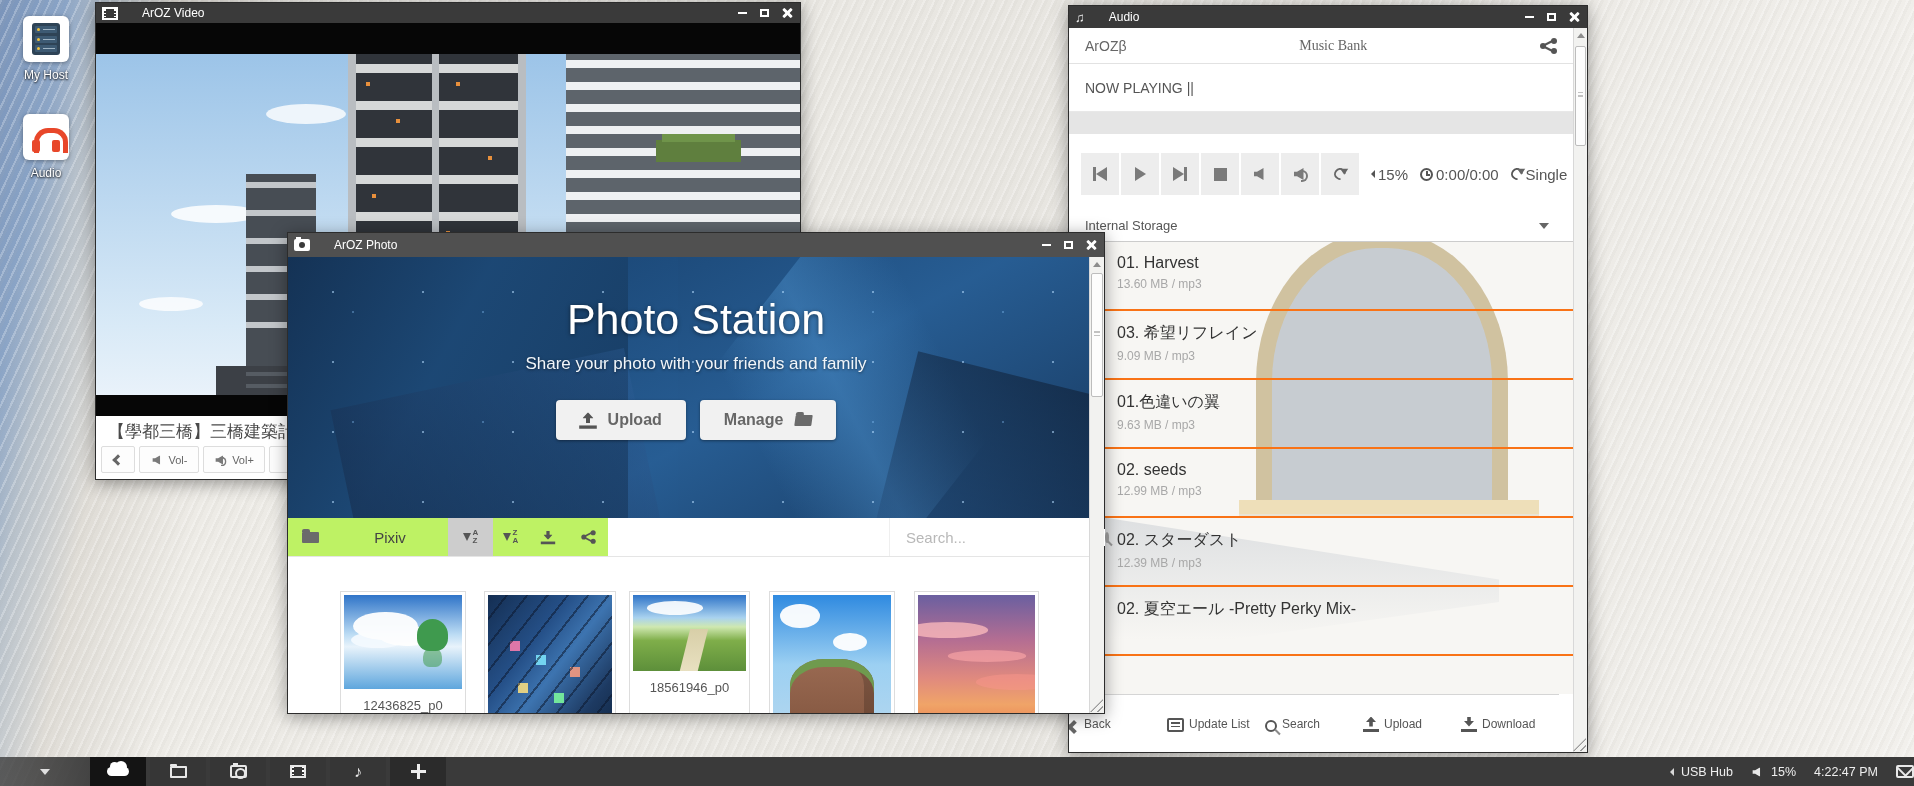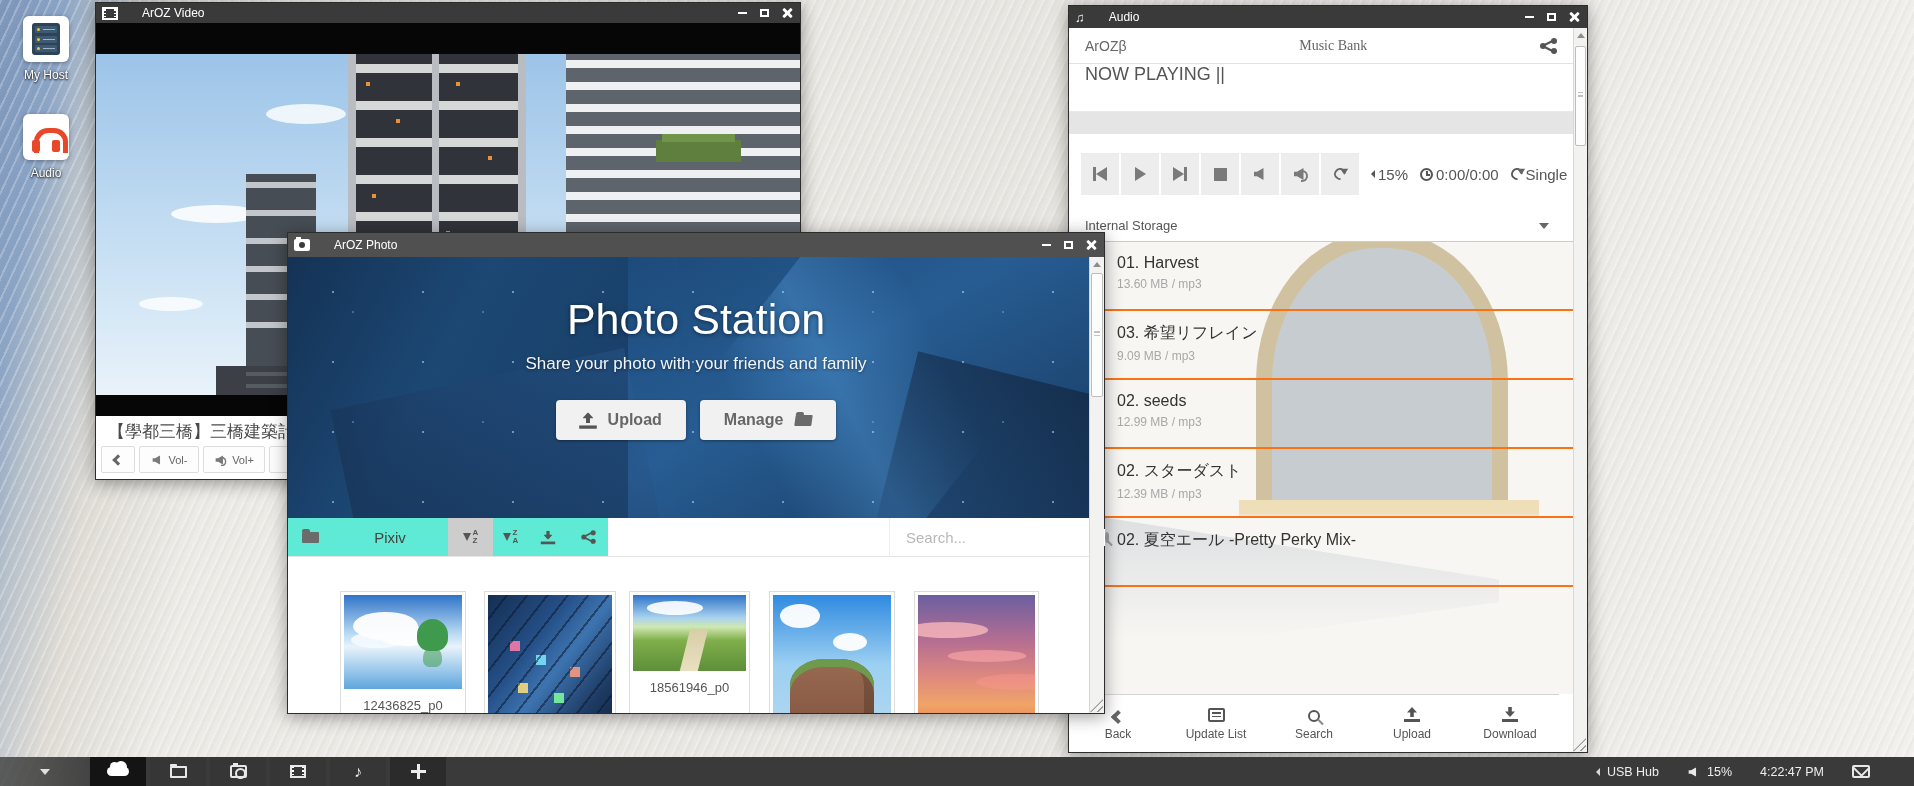--- a/index.html
+++ b/index.html
@@ -104,21 +104,21 @@
   .vbtn { height:27px; border:1px solid #ddd; background:#fdfdfd; color:#666; font-size:11px;
     display:flex; align-items:center; justify-content:center; gap:5px; border-radius:2px; padding:0 10px; }
 
   
   #win-audio { left:1068px; top:5px; width:520px; height:748px; z-index:20; }
   #win-audio .tbar { height:22px; background:#3a3a3a; }
   #au-body { position:absolute; left:0; top:22px; bottom:0; right:14px; background:#fff; overflow:hidden; }
   #au-sbar { top:22px; bottom:0; right:0; width:14px; }
   #au-head { height:36px; display:flex; align-items:center; padding:0 16px; border-bottom:1px solid #e2e2e2; color:#666; font-size:14px; }
   #au-head .c { flex:1; text-align:center;font-family:Liberation Serif, serif; }
-  #au-now { height:48px; display:flex; align-items:flex-start; padding:0 16px; border-bottom:1px solid #e8e8e8; color:#555; font-size:18px; }
+  #au-now { height:48px; display:flex; align-items:center; padding:0 16px; border-bottom:1px solid #e8e8e8; color:#555; font-size:14px; }
   #au-prog { height:22px; background:#e5e5e5; }
   #au-ctrls { margin:18px 12px 0 12px; height:44px; display:flex; align-items:center; }
   #au-ctrls .cells { display:flex; gap:2px; }
   .acell { width:38px; height:42px; background:#ededed; display:flex; align-items:center; justify-content:center; }
   #au-ctrls .cinfo { display:flex; align-items:center; gap:12px; margin-left:12px; color:#555; font-size:15px; }
   #au-ctrls .cinfo .grp { display:flex; align-items:center; gap:3px; }
   #au-store { margin-top:14px; height:32px; display:flex; align-items:center; justify-content:space-between; padding:0 24px 0 16px; border-bottom:1px solid #ccc; color:#555; font-size:13px; }
   #au-list { position:relative; height:452px; background:#f7f6f3; overflow:hidden; }
   #au-list .art { position:absolute; pointer-events:none; }
   #art-arch { left:187px; top:-10px; width:252px; height:268px; border:16px solid rgba(224,172,70,.35); border-bottom:none;
@@ -126,41 +126,41 @@
   #art-sill { left:170px; top:258px; width:300px; height:14px; background:rgba(226,195,115,.45); box-shadow:0 4px 0 rgba(180,150,80,.18); }
   #art-shade { left:0; top:270px; width:430px; height:150px;
     background:linear-gradient(to bottom,rgba(188,194,202,.45),rgba(188,194,202,0) 85%);
     clip-path:polygon(0 0,100% 45%,100% 60%,0 100%); }
   .trow { position:relative; height:69px; border-bottom:2px solid #f97316; padding:12px 10px 0 48px; }
   .trow .nicon { position:absolute; left:22px; top:12px; font-size:24px; color:#1e1e1e; }
   .trow .ttitle { font-size:16px; color:#333; white-space:nowrap; overflow:hidden; }
   .trow .tmeta { margin-top:5px; font-size:12px; color:#a8a8a8; }
   #au-foot { position:absolute; left:0; bottom:0; right:14px; height:58px; background:#fff; border-top:1px solid #d5d5d5;
     display:flex; align-items:center; z-index:3; }
-  .fitem { flex:1; display:flex; flex-direction:column; align-items:center; gap:5px; cursor:pointer; }
+  .fitem { flex:1; display:flex; align-items:center; gap:5px; cursor:pointer; }
   .fitem .flabel { font-size:12px; color:#555; }
   .fitem .fic { height:16px; display:flex; align-items:flex-end; }
   .chev-l.big { width:10px; height:10px; border-width:4px; }
 
   
   #win-photo { left:287px; top:232px; width:818px; height:482px; z-index:30; }
   #win-photo .tbar { height:24px; background:rgba(42,42,42,.82); z-index:5; }
   #pt-banner { position:absolute; left:0; top:24px; right:0; height:261px; overflow:hidden; background:#17395e; }
   .bshape { position:absolute; opacity:.85; }
   #pt-banner .dots { position:absolute; inset:0;
     background-image:radial-gradient(rgba(180,220,255,.55) 1px,transparent 1.5px),radial-gradient(rgba(140,200,255,.35) 1px,transparent 1.5px);
     background-size:90px 70px,130px 110px; }
   #pt-hero { position:absolute; inset:0; display:flex; flex-direction:column; align-items:center; padding-top:38px; text-align:center; }
   #pt-hero .h1 { font-size:43px; color:#fff; text-shadow:0 1px 4px rgba(0,0,0,.5); }
   #pt-hero .h2 { margin-top:10px; font-size:17px; color:#f2f6fa; text-shadow:0 1px 3px rgba(0,0,0,.5); }
   #pt-hero .btns { margin-top:26px; display:flex; gap:14px; }
   .hbtn { height:40px; padding:0 24px; background:#f1f1f1; border-radius:4px; display:flex; align-items:center; gap:12px;
     font-size:16px; font-weight:bold; color:#666; box-shadow:0 1px 3px rgba(0,0,0,.4); cursor:pointer; }
   #pt-toolbar { position:absolute; left:0; top:285px; right:15px; height:39px; background:#fff; border-bottom:1px solid #e5e5e5; display:flex; }
-  .tseg { background:#5eead4; display:flex; align-items:center; justify-content:center; }
+  .tseg { background:#bef264; display:flex; align-items:center; justify-content:center; }
   #tseg-folder { width:44px; }
   #tseg-name { width:116px; font-size:15px; color:#444; }
   .tseg.btn { width:40px; cursor:pointer; }
   #tseg-az { width:45px; background:#cdcdcd; }
   #tseg-za { width:35px; }
   .sortic { display:flex; align-items:center; gap:2px; }
   .sortic .sarr { width:0; height:0; border-left:4px solid transparent; border-right:4px solid transparent; border-top:8px solid #555; }
   .sortic .slet { display:flex; flex-direction:column; font-size:8px; line-height:8px; color:#555; font-weight:bold; }
   #pt-search { margin-left:auto; width:200px; border-left:1px solid #efefef; display:flex; align-items:center; padding:0 12px 0 16px; }
   #pt-search input { border:none; outline:none; flex:1; font-size:15px; color:#555; font-family:"Liberation Sans",sans-serif; }
@@ -209,21 +209,21 @@
   .cloud::after { content:""; position:absolute; width:12px; height:12px; border-radius:50%; background:#fff; top:-6px; left:8px; }
   .fold-o { position:relative; width:17px; height:12px; border:2px solid #e8e8e8; border-radius:1px; }
   .fold-o::before { content:""; position:absolute; top:-4px; left:-2px; width:7px; height:2px; background:#e8e8e8; border-radius:1px 1px 0 0; }
   .cam-o { position:relative; width:17px; height:13px; border:2px solid #e8e8e8; border-radius:2px; }
   .cam-o::before { content:""; position:absolute; left:3px; top:1px; width:7px; height:7px; border:2px solid #e8e8e8; border-radius:50%; }
   .cam-o::after { content:""; position:absolute; left:1px; top:-4px; width:5px; height:2px; background:#e8e8e8; }
   .note { font-size:16px; color:#ededed; line-height:1; }
   .plus { position:relative; width:15px; height:15px; }
   .plus::before { content:""; position:absolute; left:6px; top:0; width:3px; height:15px; background:#ededed; }
   .plus::after { content:""; position:absolute; top:6px; left:0; width:15px; height:3px; background:#ededed; }
-  #tb-right { margin-left:auto; display:flex; align-items:center; gap:28px; padding-right:44px; font-size:12.5px; }
+  #tb-right { margin-left:auto; display:flex; align-items:center; gap:18px; font-size:12.5px; }
   .tb-grp { display:flex; align-items:center; gap:7px; }
   .tri-l.tiny { border-width:4px; border-right-color:#d8d8d8; }
   .spk.white::before { background:#e8e8e8; }
   .env { position:relative; width:18px; height:13px; border:2px solid #e8e8e8; border-radius:2px; overflow:hidden; }
   .env::before { content:""; position:absolute; left:0px; top:-8px; width:11px; height:11px; border:2px solid #e8e8e8; transform:rotate(45deg); }
 
   .titlebar-ic { display:flex; align-items:center; }
 </style>
 </head>
 <body>
@@ -472,20 +472,25 @@
           <div class="ttitle">01. Harvest</div>
           <div class="tmeta">13.60 MB / mp3</div>
         </div>
         <div class="trow">
           <span class="nicon">♪</span>
           <div class="ttitle">03. 希望リフレイン</div>
           <div class="tmeta">9.09 MB / mp3</div>
         </div>
         <div class="trow">
           <span class="nicon">♪</span>
+          <div class="ttitle">01.色違いの翼</div>
+          <div class="tmeta">9.63 MB / mp3</div>
+        </div>
+        <div class="trow">
+          <span class="nicon">♪</span>
           <div class="ttitle">02. seeds</div>
           <div class="tmeta">12.99 MB / mp3</div>
         </div>
         <div class="trow">
           <span class="nicon">♪</span>
           <div class="ttitle">02. スターダスト</div>
           <div class="tmeta">12.39 MB / mp3</div>
         </div>
         <div class="trow">
           <span class="nicon">♪</span>

